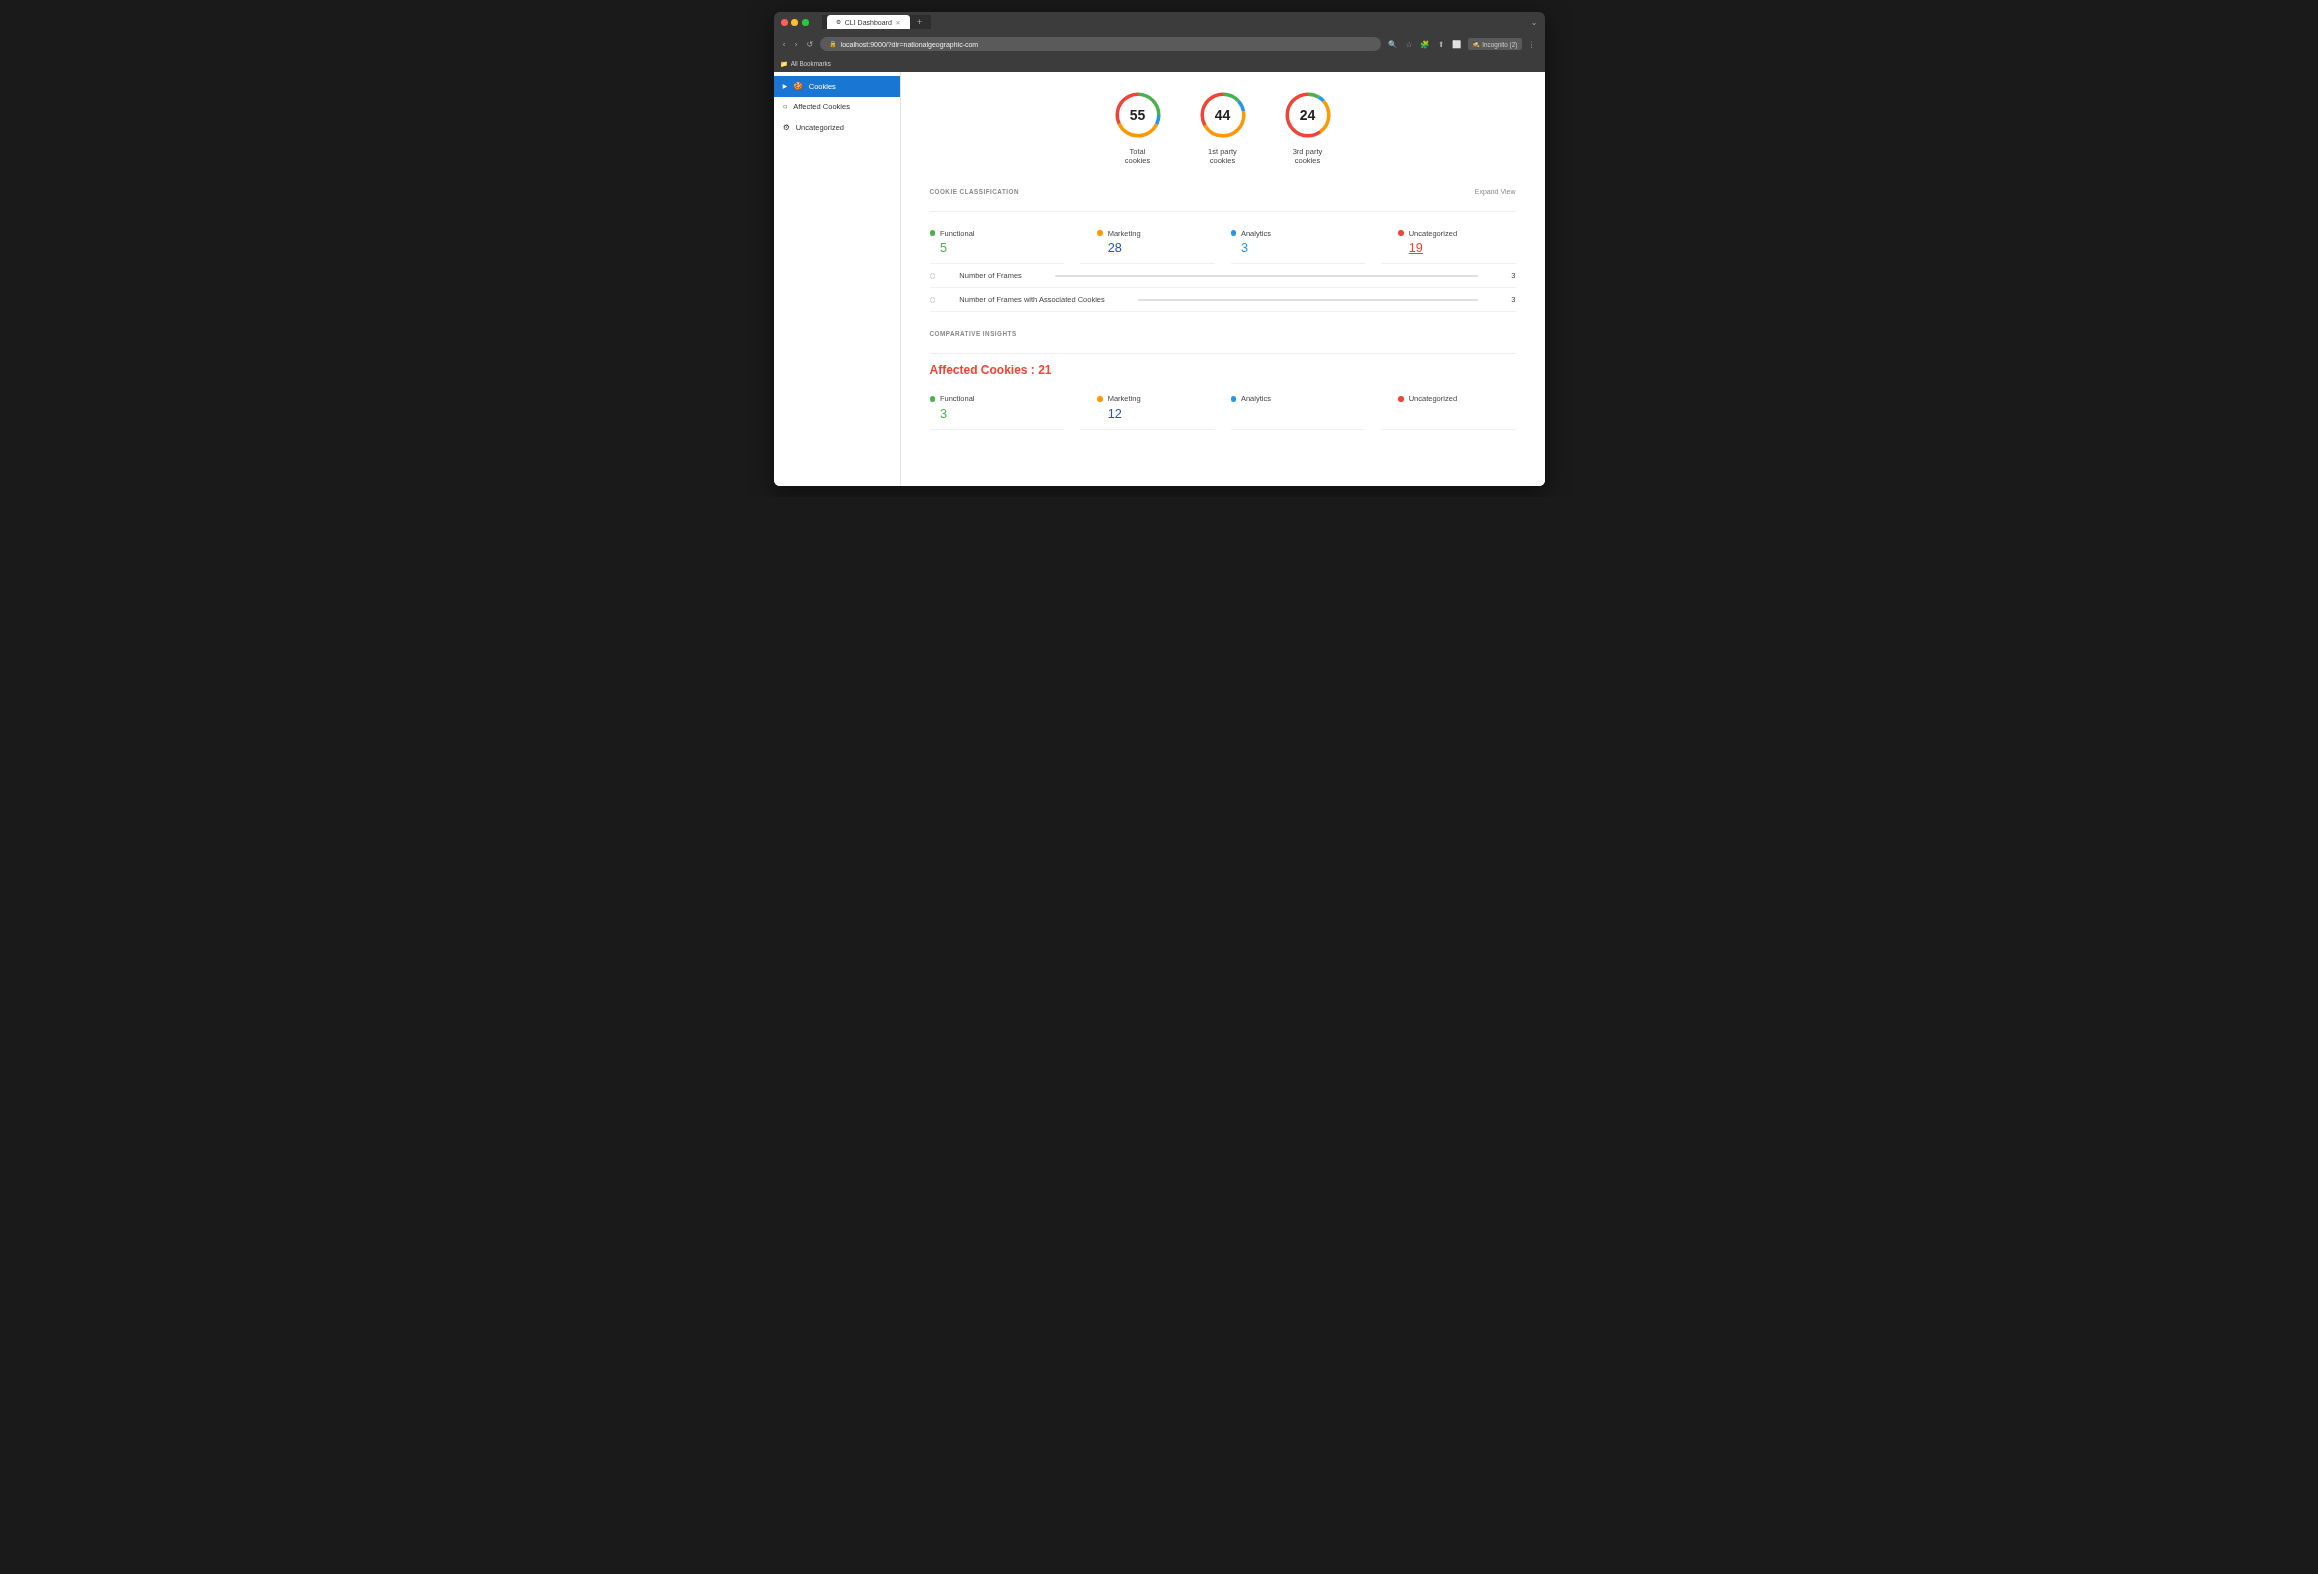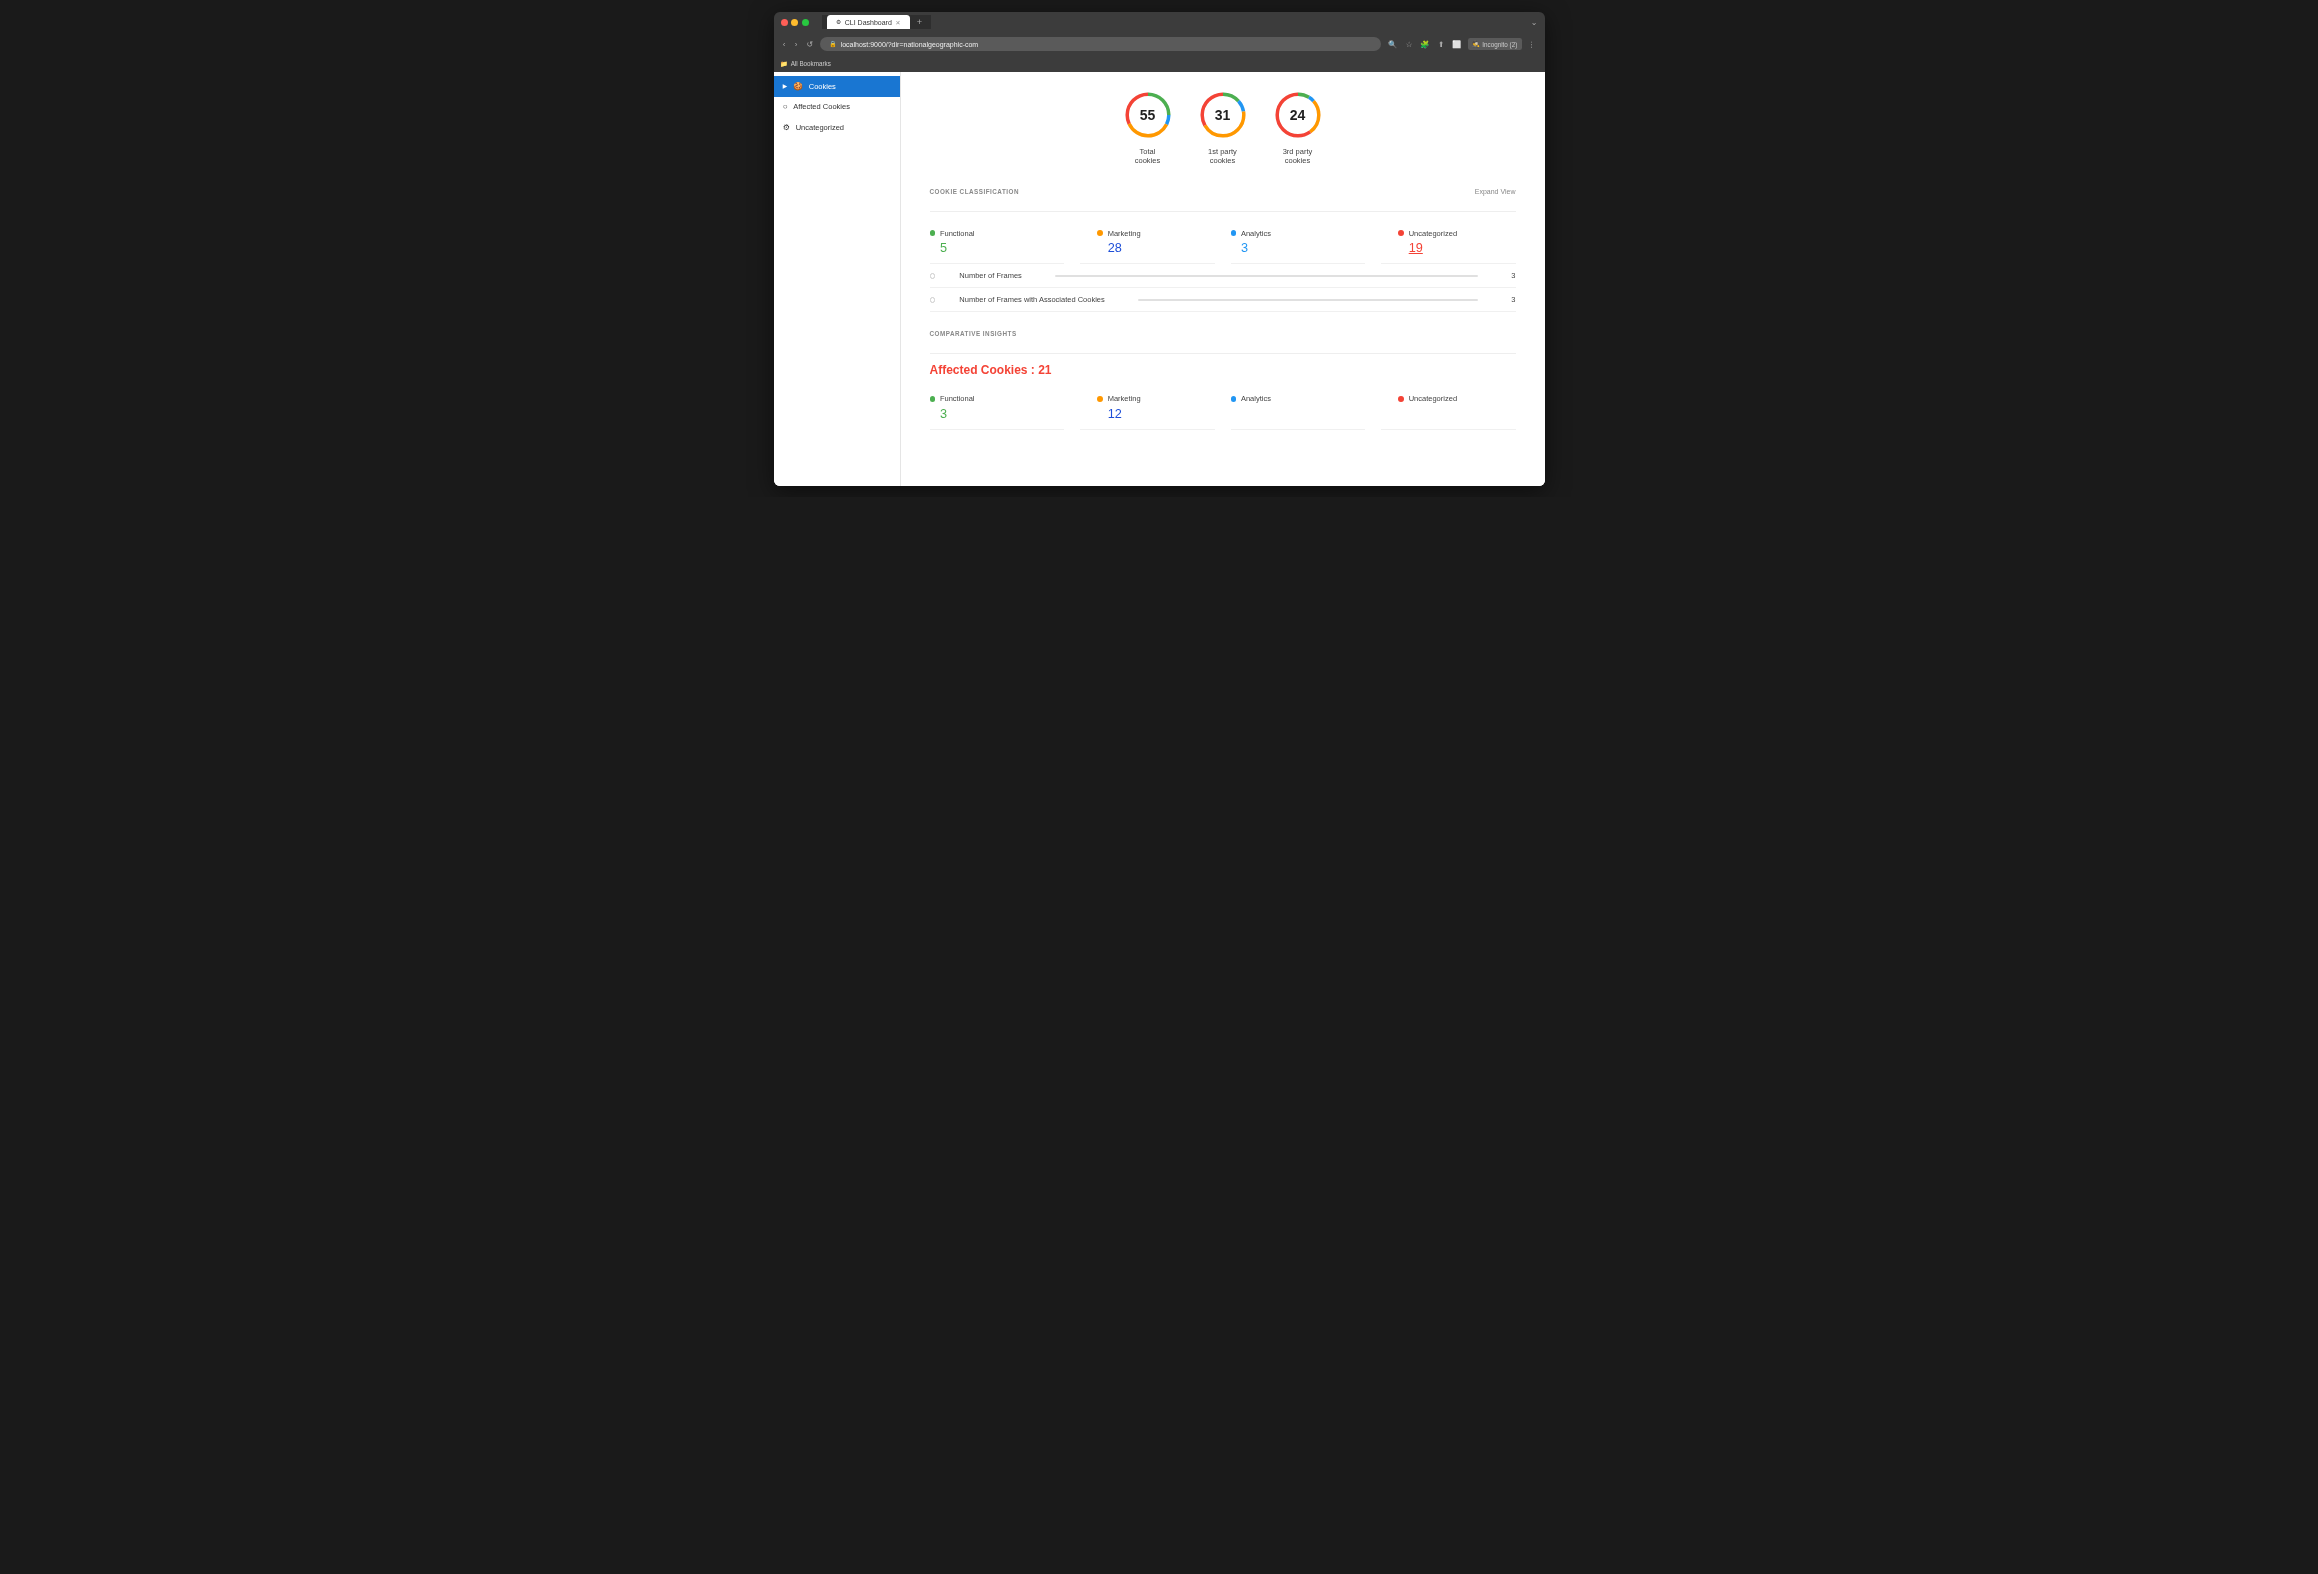--- a/index.html
+++ b/index.html
@@ -124,21 +124,21 @@
     .main-content {
       flex: 1;
       overflow-y: auto;
       padding: 17.3px 29px;
       background: #ffffff;
     }
 
     
     .stats-row {
       display: flex;
-      gap: 23px;
+      gap: 33px;
       justify-content: center;
       margin-bottom: 23px;
     }
     .stat-item {
       display: flex;
       flex-direction: column;
       align-items: center;
       gap: 5.8px;
     }
     .donut-container {
@@ -343,21 +343,21 @@
 
         <div class="stat-item">
           <div class="donut-container">
             <svg viewBox="0 0 90 90">
               <circle cx="45" cy="45" r="36" fill="none" stroke="#f0f0f0" stroke-width="6"></circle>
               <circle cx="45" cy="45" r="36" fill="none" stroke="#4caf50" stroke-width="6" stroke-dasharray="30 196" stroke-dashoffset="0" transform="rotate(-90 45 45)"></circle>
               <circle cx="45" cy="45" r="36" fill="none" stroke="#2196f3" stroke-width="6" stroke-dasharray="20 206" stroke-dashoffset="-30" transform="rotate(-90 45 45)"></circle>
               <circle cx="45" cy="45" r="36" fill="none" stroke="#ff9800" stroke-width="6" stroke-dasharray="100 126" stroke-dashoffset="-50" transform="rotate(-90 45 45)"></circle>
               <circle cx="45" cy="45" r="36" fill="none" stroke="#f44336" stroke-width="6" stroke-dasharray="76 150" stroke-dashoffset="-150" transform="rotate(-90 45 45)"></circle>
             </svg>
-            <div class="donut-number">31</div>
+            <div class="donut-number">44</div>
           </div>
           <div class="stat-label">1st party<br>cookies</div>
         </div>
 
         <div class="stat-item">
           <div class="donut-container">
             <svg viewBox="0 0 90 90">
               <circle cx="45" cy="45" r="36" fill="none" stroke="#f0f0f0" stroke-width="6"></circle>
               <circle cx="45" cy="45" r="36" fill="none" stroke="#4caf50" stroke-width="6" stroke-dasharray="20 206" stroke-dashoffset="0" transform="rotate(-90 45 45)"></circle>
               <circle cx="45" cy="45" r="36" fill="none" stroke="#2196f3" stroke-width="6" stroke-dasharray="10 216" stroke-dashoffset="-20" transform="rotate(-90 45 45)"></circle>

